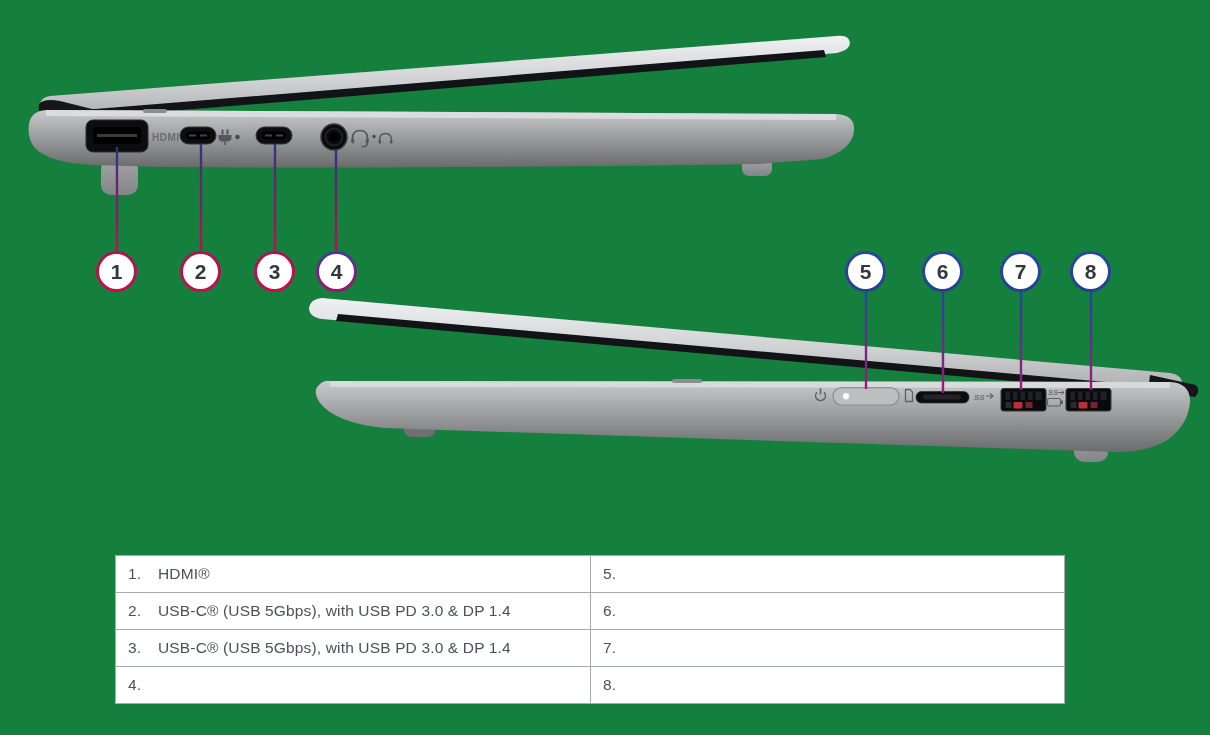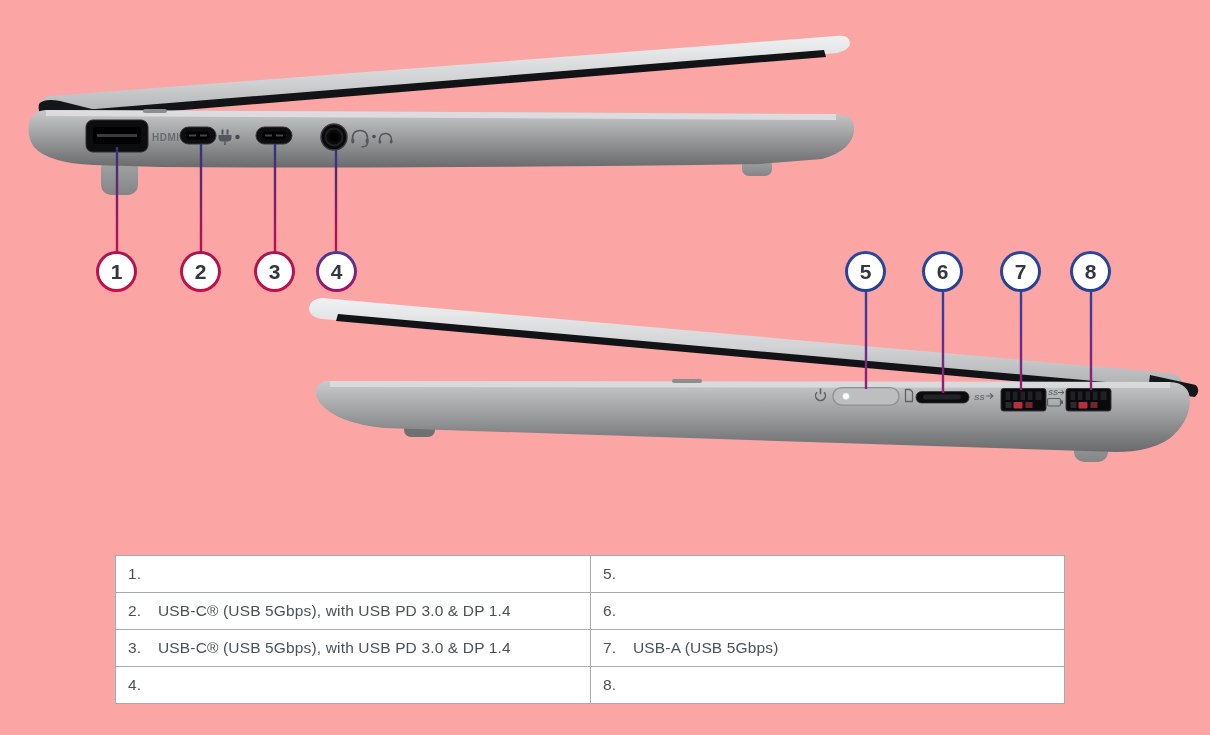--- a/index.html
+++ b/index.html
@@ -1,17 +1,17 @@
 <!DOCTYPE html>
 <html><head>
 <meta charset="utf-8">
 <style>
   html,body{margin:0;padding:0;background:#ffffff;}
   .stage{
-    position:relative;width:1210px;height:735px;background:#fca5a5;
+    position:relative;width:1210px;height:735px;background:#15803d;
     overflow:hidden;font-family:"Liberation Sans",sans-serif;
   }
   .art{position:absolute;left:0;top:0;}
   
   .callout{position:absolute;width:41px;height:41px;border-radius:50%;}
   .callout .inner{
     position:absolute;inset:2.6px;background:#ffffff;border-radius:50%;
     display:flex;align-items:center;justify-content:center;
   }
   .callout .inner span{
@@ -246,38 +246,38 @@
     </div>
   <div class="callout" style="left: 1070px; top: 251px; background: linear-gradient(rgb(42, 71, 160), rgb(36, 64, 143));">
       <div class="inner">
         <span>8</span>
       </div>
     </div>
 
   <div class="ports-table">
     <div class="cell left">
         <span class="num">1.</span>
+        <span class="lbl">HDMI®</span>
       </div>
     <div class="cell">
         <span class="num">5.</span>
       </div>
     <div class="cell left rule">
         <span class="num">2.</span>
         <span class="lbl">USB-C® (USB 5Gbps), with USB PD 3.0 &amp; DP 1.4</span>
       </div>
     <div class="cell rule">
         <span class="num">6.</span>
       </div>
     <div class="cell left rule">
         <span class="num">3.</span>
         <span class="lbl">USB-C® (USB 5Gbps), with USB PD 3.0 &amp; DP 1.4</span>
       </div>
     <div class="cell rule">
         <span class="num">7.</span>
-        <span class="lbl">USB-A (USB 5Gbps)</span>
       </div>
     <div class="cell left rule">
         <span class="num">4.</span>
       </div>
     <div class="cell rule">
         <span class="num">8.</span>
       </div>
   </div>
 
 </div>

